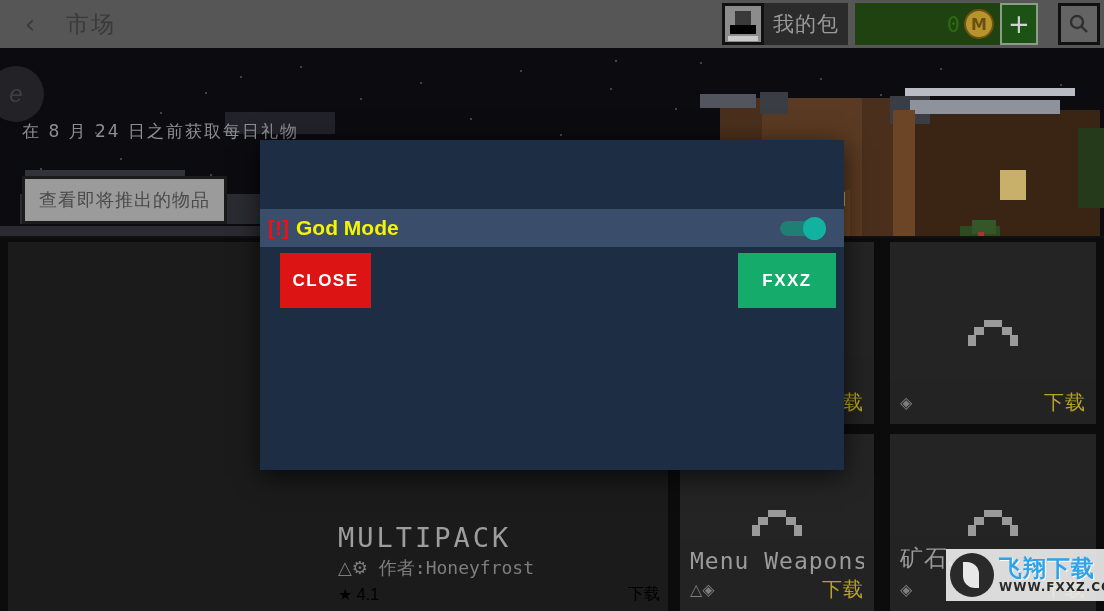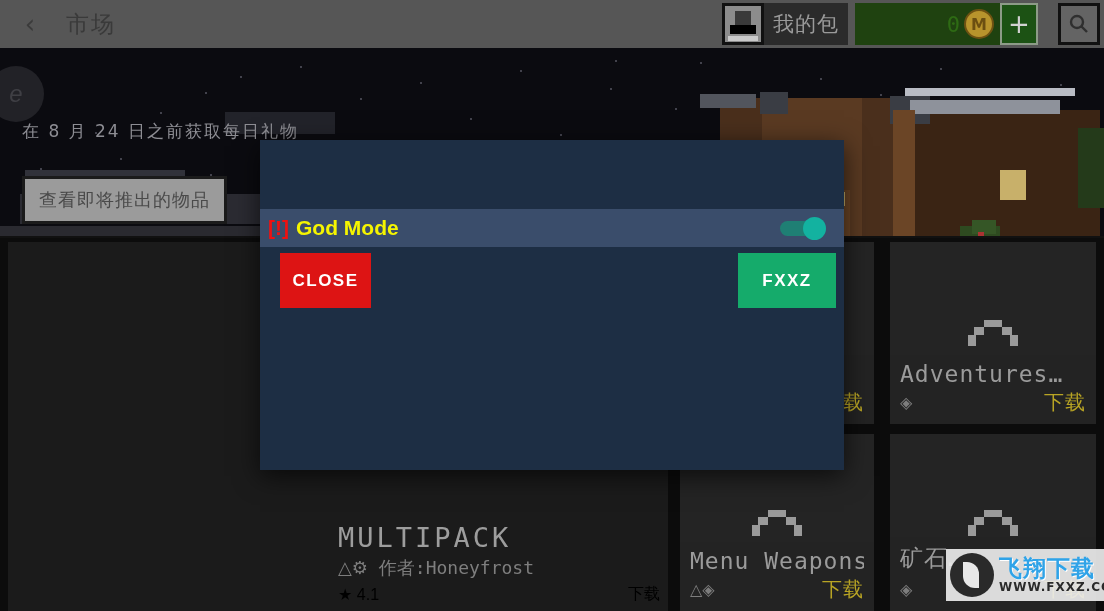--- a/index.html
+++ b/index.html
@@ -206,21 +206,20 @@
       <div class="thumb">
         <div class="noimg">
           <i style="left:16px;top:0;width:18px;height:7px;"></i>
           <i style="left:6px;top:7px;width:10px;height:8px;"></i>
           <i style="left:34px;top:7px;width:10px;height:8px;"></i>
           <i style="left:0px;top:15px;width:8px;height:11px;"></i>
           <i style="left:42px;top:15px;width:8px;height:11px;"></i>
         </div>
       </div>
       <div class="meta">
-        <div class="nm">Adventures…</div>
         <div class="row2">
           <span class="icn">◈</span>
           <span class="dl">下载</span>
         </div>
       </div>
     </div>
 
     <div class="card" style="left:680px;top:196px;width:194px;height:177px;">
       <div class="thumb">
         <div class="noimg">

